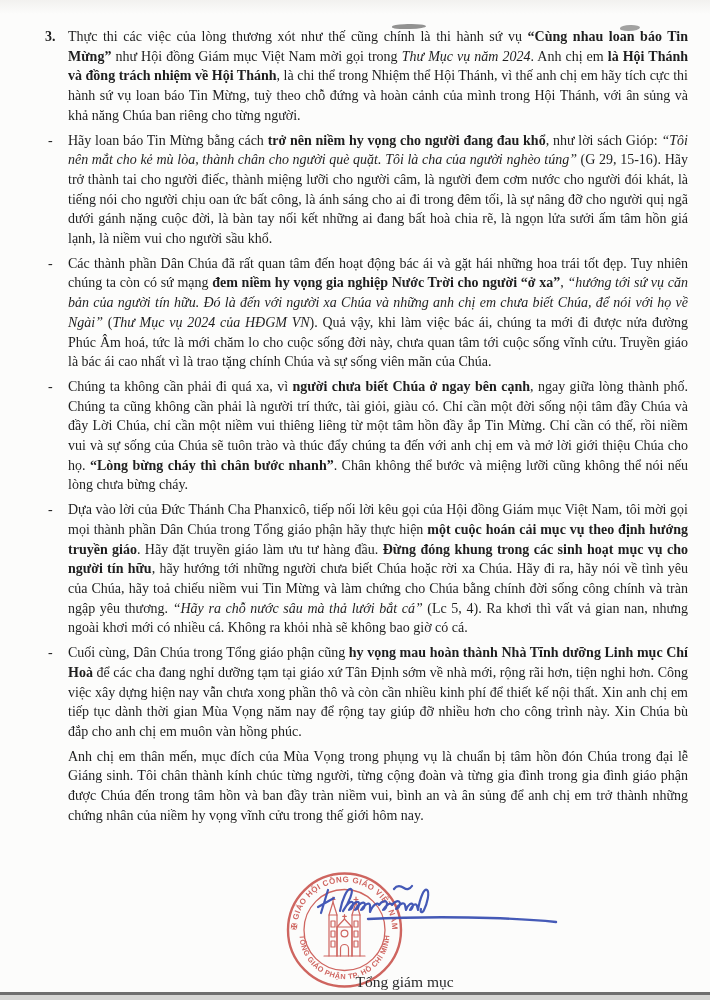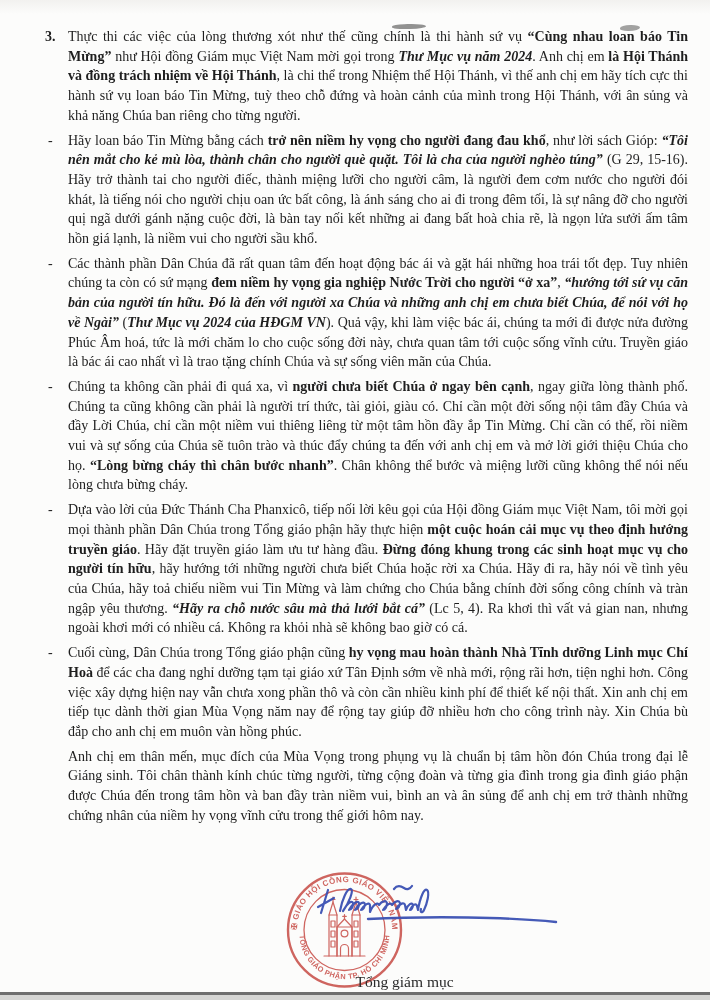--- a/index.html
+++ b/index.html
@@ -27,21 +27,21 @@
     font-size: 14px;
     line-height: 19.7px;
   }
   .para + .para { margin-top: 5px; }
   .marker {
     position: absolute;
     left: 3px; top: 0;
   }
   .marker.num { left: 0; font-weight: 700; }
   .b { font-weight: 700; }
-  .i { font-style: italic; font-weight: bold; }
+  .i { font-style: italic; }
   
   .seal-svg {
     position: absolute;
     left: 284px; top: 869px;
     width: 121px; height: 122px;
   }
   .sign-svg {
     position: absolute;
     left: 290px; top: 876px;
     width: 280px; height: 56px;

